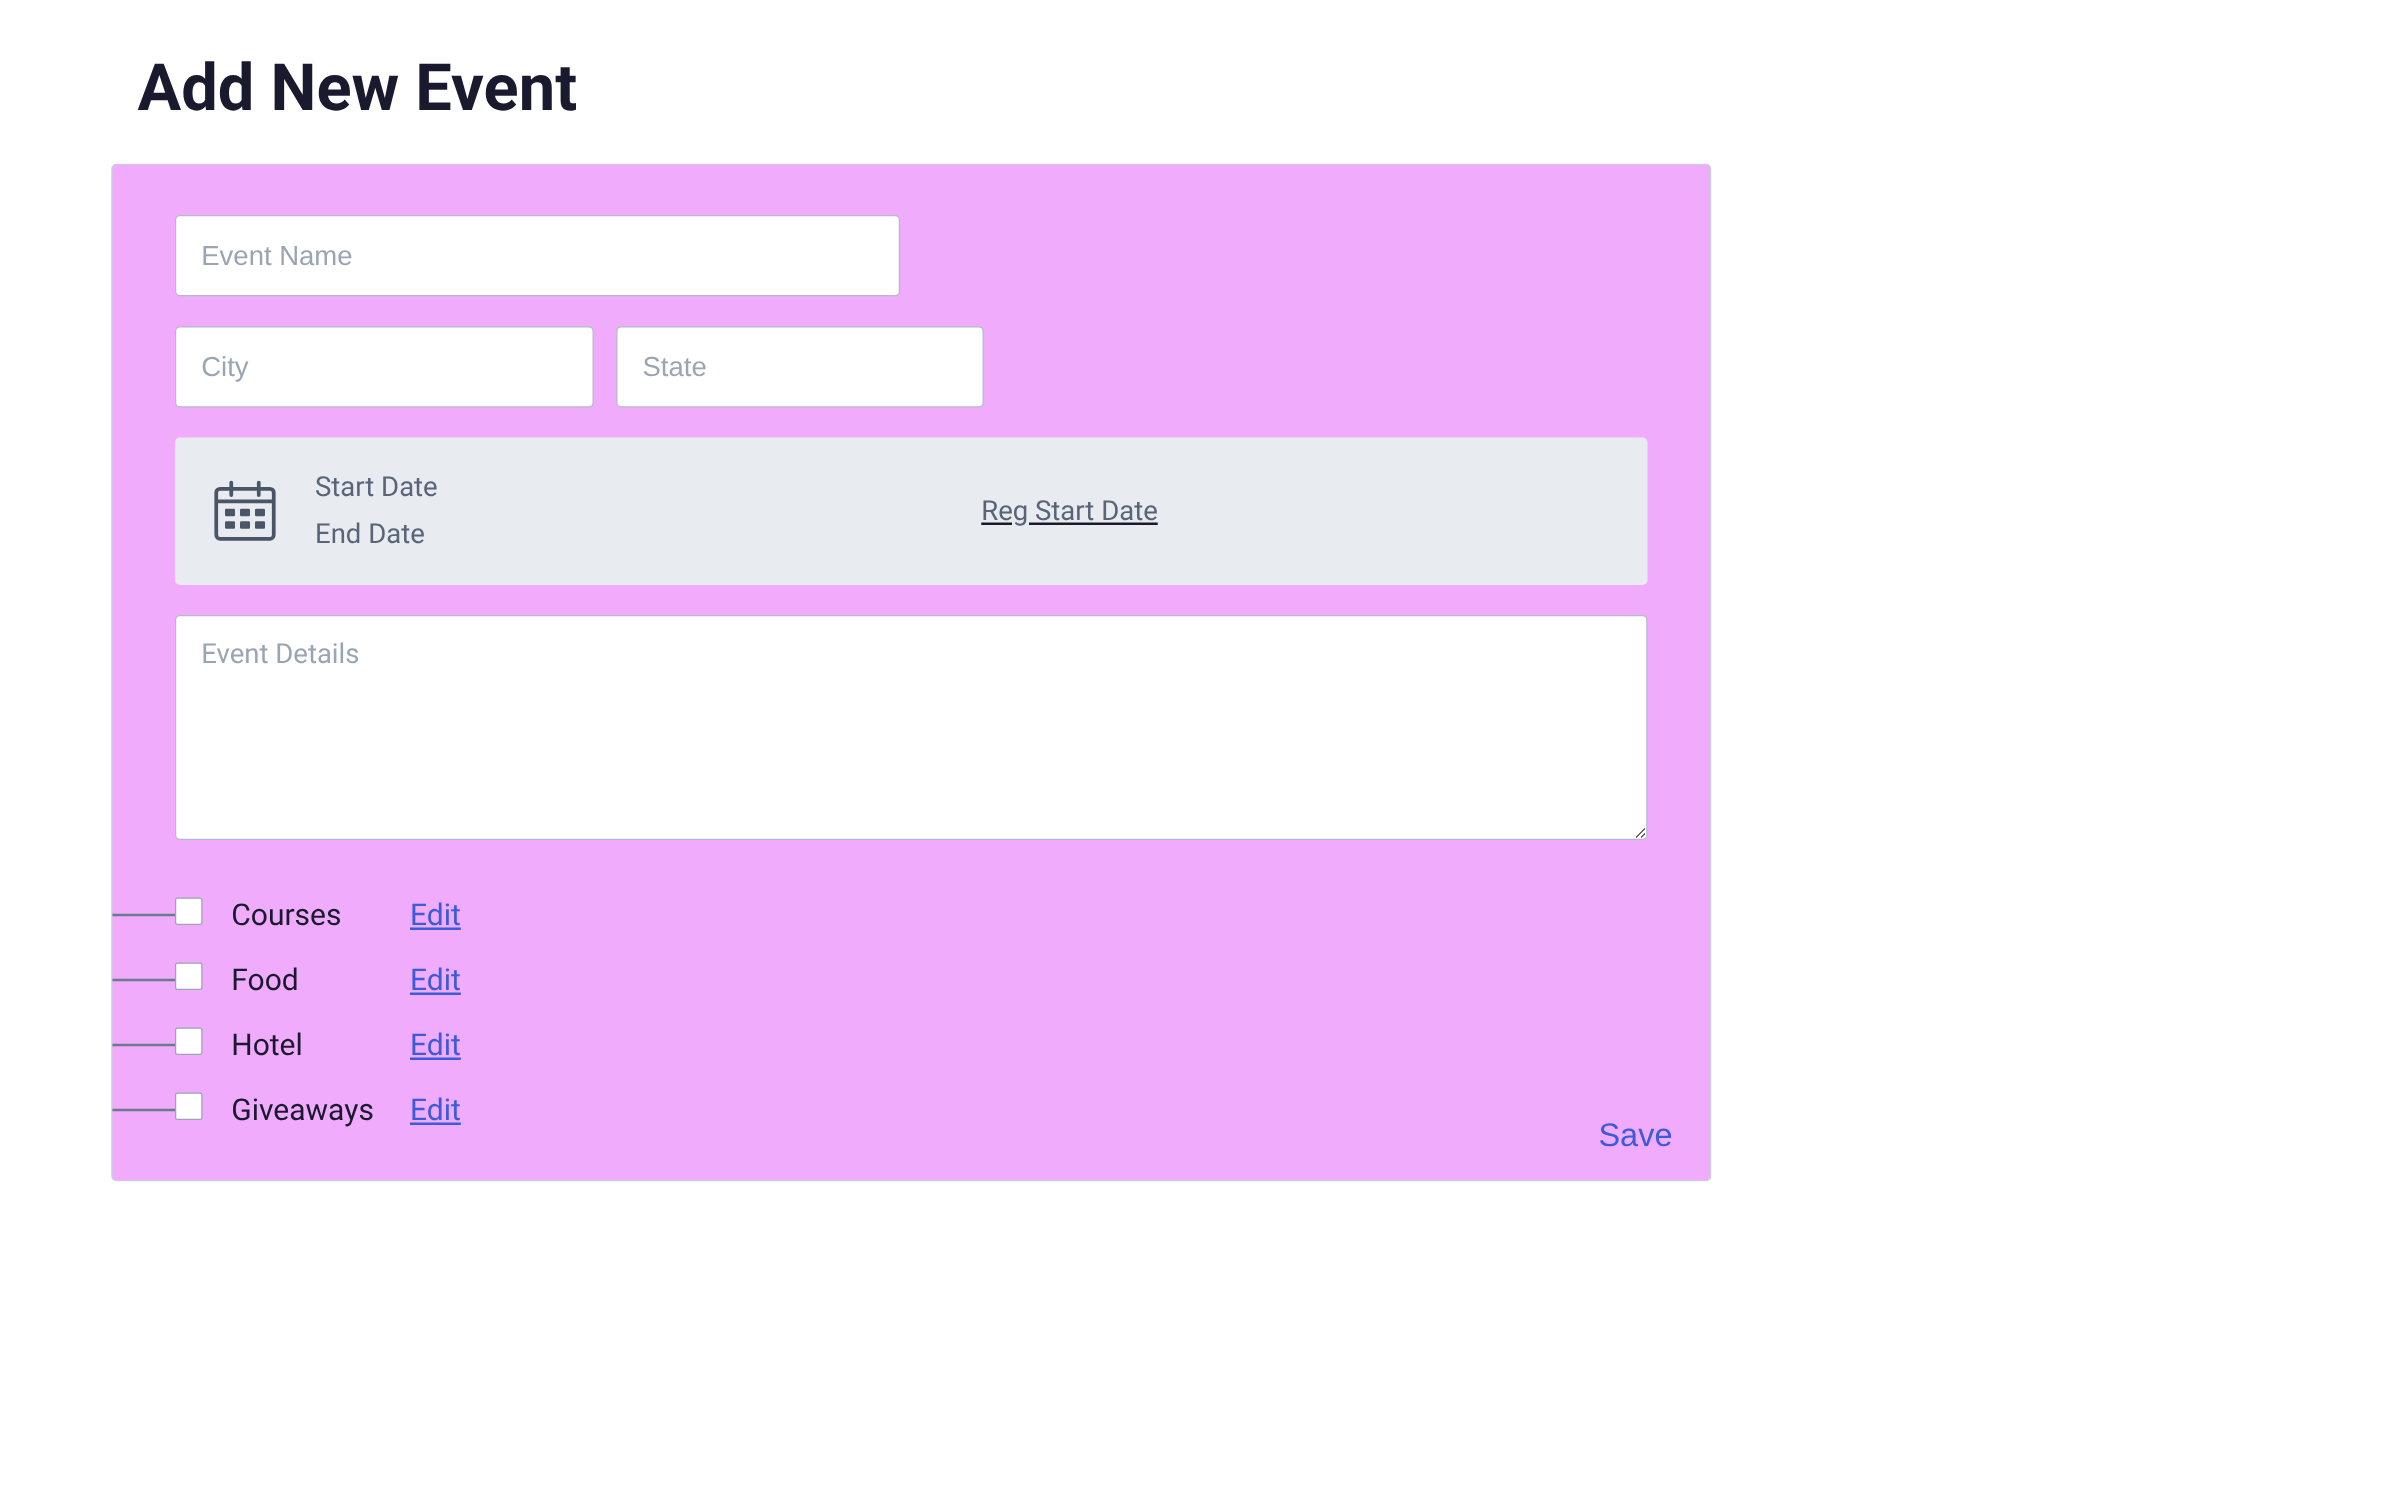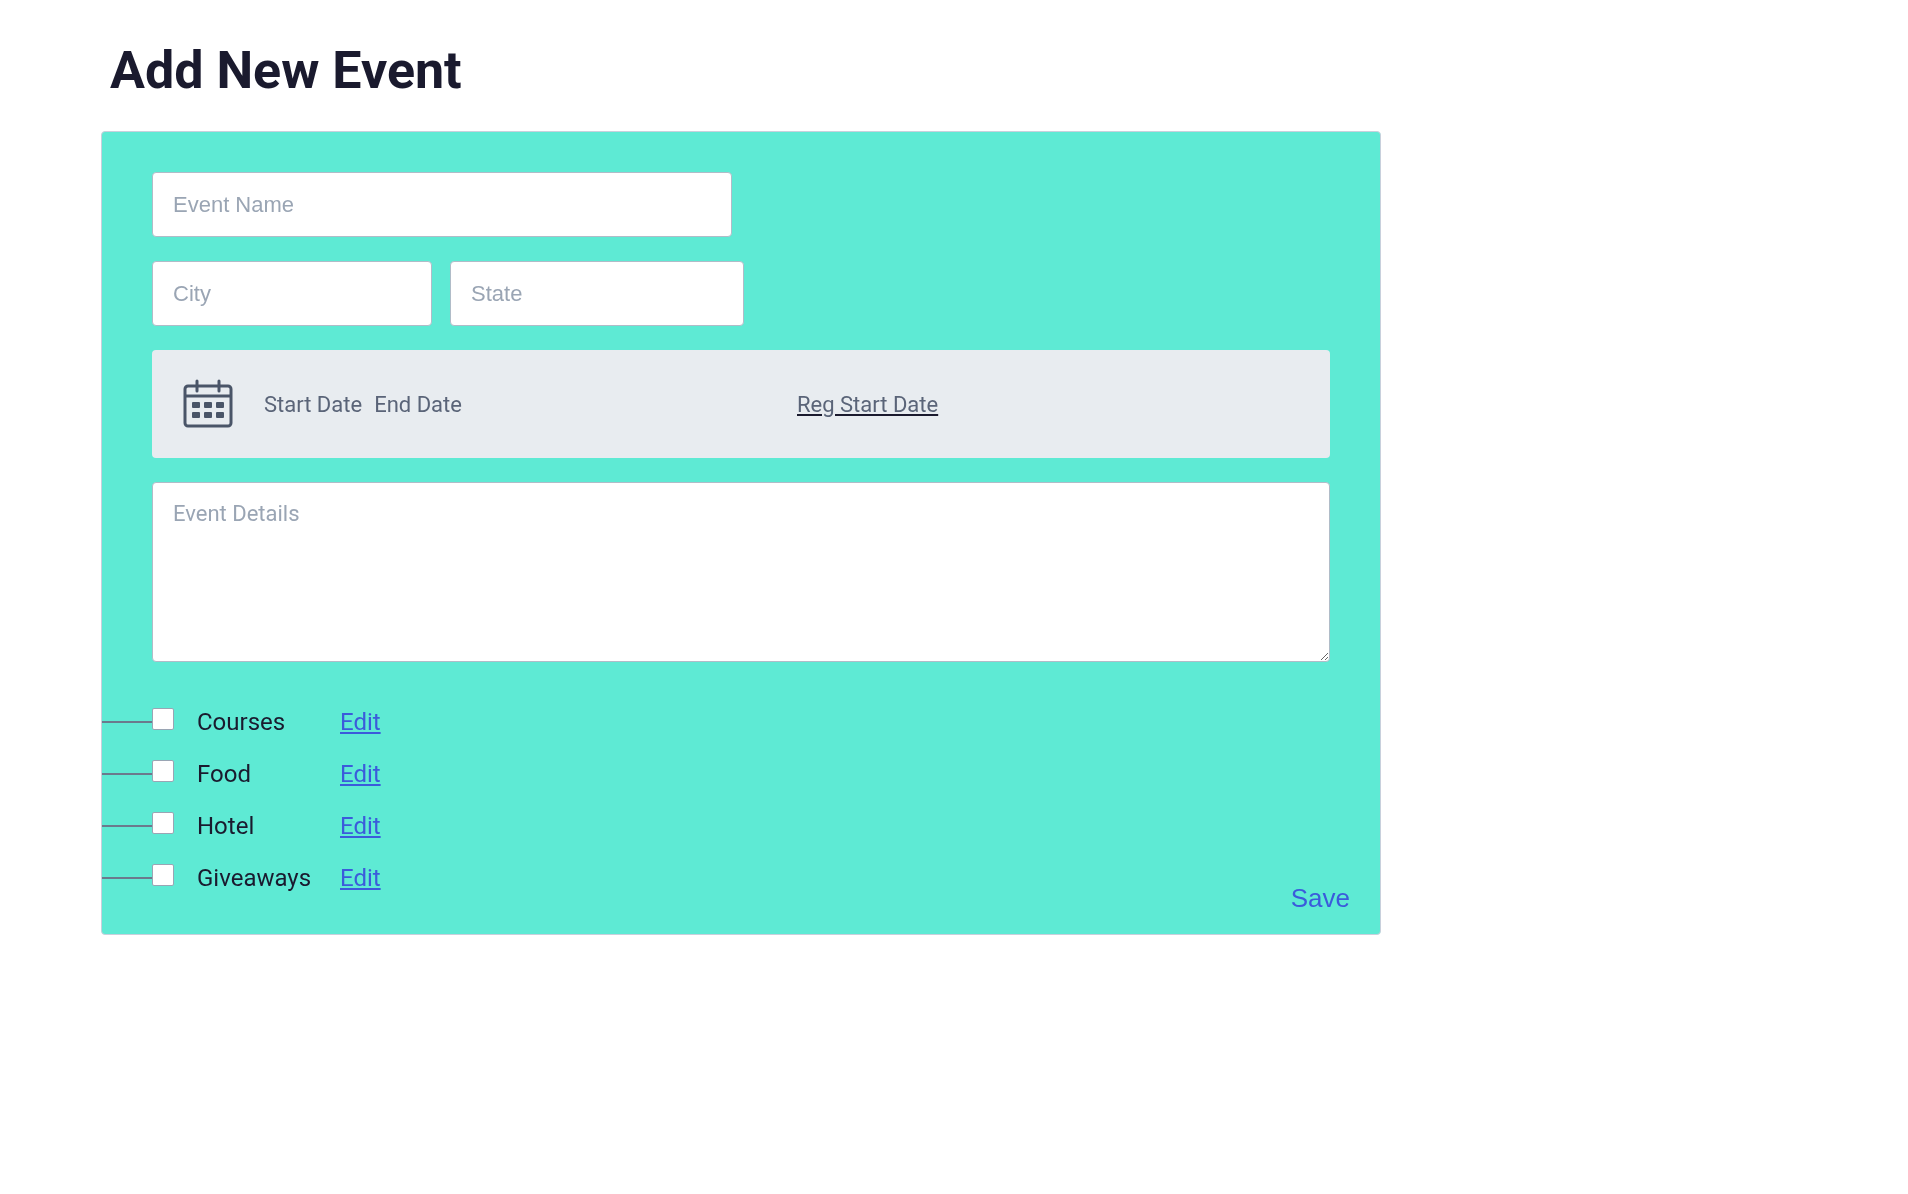--- a/index.html
+++ b/index.html
@@ -22,23 +22,23 @@
       font-weight: 700;
       color: #1a1a2e;
       margin-bottom: 30px;
       margin-left: 50px;
     }
 
     .form-container {
       border: 1.5px solid #c8d0dc;
       border-radius: 4px;
       padding: 40px 50px 30px 50px;
-      margin-left: 41px;
+      margin-left: 29px;
       max-width: 1280px;
-      background: #5eead4;
+      background: #f0abfc;
       position: relative;
     }
 
     .event-name-input {
       width: 580px;
       height: 65px;
       border: 1.5px solid #b0bcc8;
       border-radius: 4px;
       padding: 0 20px;
       font-size: 22px;
@@ -52,21 +52,21 @@
       color: #9aa5b4;
     }
 
     .city-state-row {
       display: flex;
       gap: 18px;
       margin-bottom: 24px;
     }
 
     .city-input {
-      width: 280px;
+      width: 335px;
       height: 65px;
       border: 1.5px solid #b0bcc8;
       border-radius: 4px;
       padding: 0 20px;
       font-size: 22px;
       color: #9aa5b4;
       outline: none;
     }
 
     .city-input::placeholder {
@@ -100,21 +100,21 @@
 
     .calendar-icon {
       width: 52px;
       height: 52px;
       flex-shrink: 0;
       color: #4a5568;
     }
 
     .date-fields-left {
       display: flex;
-      flex-direction: row;
+      flex-direction: column;
       gap: 12px;
       flex: 1;
     }
 
     .date-fields-right {
       display: flex;
       flex-direction: row;
       gap: 12px;
       flex: 1;
       text-decoration: underline;

